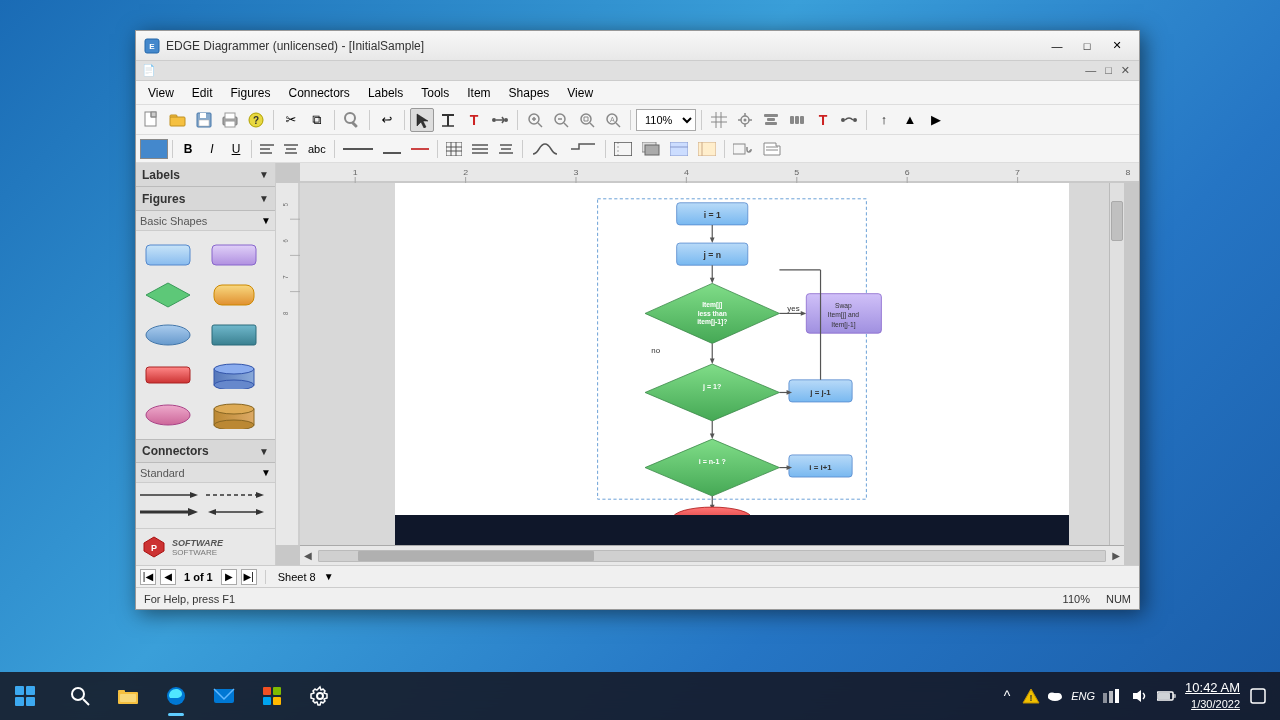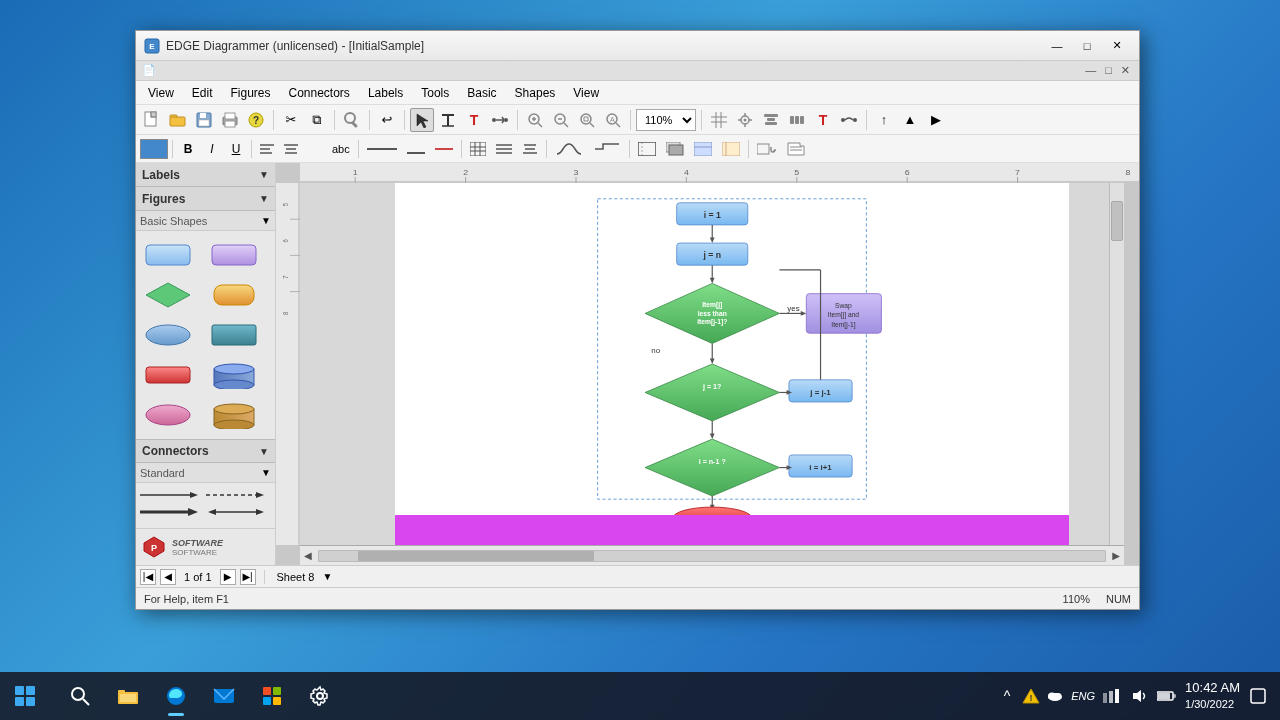--- a/index.html
+++ b/index.html
@@ -8,21 +8,21 @@
     
     .desktop { width: 1280px; height: 720px; position: relative; }
 
     
     .taskbar { position: absolute; bottom: 0; left: 0; width: 1280px; height: 48px; background: rgba(20,20,30,0.85); backdrop-filter: blur(10px); display: flex; align-items: center; z-index: 100; }
     .taskbar-start { width: 50px; height: 48px; display: flex; align-items: center; justify-content: center; cursor: pointer; }
     .taskbar-apps { display: flex; align-items: center; gap: 4px; padding: 0 8px; }
     .taskbar-app { width: 44px; height: 44px; display: flex; align-items: center; justify-content: center; border-radius: 4px; cursor: pointer; position: relative; }
     .taskbar-app.active::after { content: ''; position: absolute; bottom: 2px; left: 50%; transform: translateX(-50%); width: 16px; height: 3px; background: #60cdff; border-radius: 2px; }
     .taskbar-right { margin-left: auto; display: flex; align-items: center; gap: 8px; padding: 0 12px; color: #fff; font-size: 12px; }
-    .taskbar-clock { line-height: 1.4; }
+    .taskbar-clock { text-align: right; line-height: 1.4; text-decoration: underline; }
     .taskbar-clock .time { font-size: 13px; font-weight: 500; }
     .taskbar-clock .date { font-size: 11px; }
     .notification-area { display: flex; align-items: center; gap: 4px; }
     .tray-icon { width: 20px; height: 20px; display: flex; align-items: center; justify-content: center; color: #fff; font-size: 14px; cursor: pointer; }
 
     
     .app-window { position: absolute; top: 30px; left: 135px; width: 1005px; height: 580px; background: #f0f0f0; border: 1px solid #999; box-shadow: 4px 4px 20px rgba(0,0,0,0.5); display: flex; flex-direction: column; }
     .title-bar { height: 30px; background: linear-gradient(180deg, #f8f8f8, #e8e8e8); border-bottom: 1px solid #ccc; display: flex; align-items: center; padding: 0 8px; gap: 6px; }
     .title-bar-icon { width: 16px; height: 16px; }
     .title-bar-text { flex: 1; font-size: 12px; color: #333; }
@@ -53,21 +53,21 @@
     .panel-section-header { height: 24px; background: #d8d8d8; border-bottom: 1px solid #bbb; display: flex; align-items: center; justify-content: space-between; padding: 0 6px; font-size: 12px; font-weight: bold; color: #333; }
     .panel-section-header .arrow { font-size: 10px; }
     .figures-grid { display: grid; grid-template-columns: repeat(2, 1fr); gap: 4px; padding: 6px; }
     .figure-item { width: 52px; height: 36px; display: flex; align-items: center; justify-content: center; cursor: pointer; border: 1px solid transparent; }
     .connectors-section { border-top: 1px solid #bbb; }
 
     
     .canvas-area { flex: 1; position: relative; overflow: hidden; background: #c8c8c8; }
     .ruler-top { position: absolute; top: 0; left: 24px; right: 0; height: 20px; background: #e8e8e8; border-bottom: 1px solid #aaa; }
     .ruler-left { position: absolute; top: 20px; left: 0; width: 24px; bottom: 20px; background: #e8e8e8; border-right: 1px solid #aaa; }
-    .canvas-content { position: absolute; top: 20px; left: 24px; right: 15px; bottom: 20px; background: #d946ef; overflow: hidden; }
+    .canvas-content { position: absolute; top: 20px; left: 24px; right: 15px; bottom: 20px; background: #0f172a; overflow: hidden; }
     
     .canvas-left-gray { position: absolute; top: 0; left: 0; width: 95px; height: 100%; background: #d8d8d8; }
     .canvas-right-gray { position: absolute; top: 0; right: 0; width: 55px; height: 100%; background: #d8d8d8; }
 
     
     .diagram-area { position: absolute; top: 0; left: 95px; right: 55px; bottom: 30px; background: white; overflow: hidden; }
     .scrollbar-h { position: absolute; bottom: 0; left: 24px; right: 15px; height: 20px; background: #e8e8e8; border-top: 1px solid #aaa; display: flex; align-items: center; }
 
     
     .status-bar { height: 22px; background: #f0f0f0; border-top: 1px solid #ccc; display: flex; align-items: center; padding: 0 8px; justify-content: space-between; font-size: 11px; color: #333; }
@@ -112,21 +112,21 @@
       </span>
     </div>
 
     <div class="menu-bar">
       <div class="menu-item">View</div>
       <div class="menu-item">Edit</div>
       <div class="menu-item">Figures</div>
       <div class="menu-item">Connectors</div>
       <div class="menu-item">Labels</div>
       <div class="menu-item">Tools</div>
-      <div class="menu-item">Basic</div>
+      <div class="menu-item">Item</div>
       <div class="menu-item">Shapes</div>
       <div class="menu-item">View</div>
     </div>
 
     <div class="toolbar">
 
       <div class="tb-btn" title="New">
         <svg width="18" height="18" viewBox="0 0 18 18">
             <rect x="2" y="1" width="11" height="14" fill="white" stroke="#888" stroke-width="1"></rect>
             <rect x="8" y="1" width="5" height="5" fill="#ccc" stroke="#888" stroke-width="1"></rect>
@@ -295,21 +295,21 @@
             <line x1="0" y1="10" x2="12" y2="10" stroke="#555" stroke-width="1.5"></line>
           </svg>
       </div>
       <div class="fmt-btn">
         <svg width="14" height="12" viewBox="0 0 14 12">
             <line x1="0" y1="2" x2="14" y2="2" stroke="#555" stroke-width="1.5"></line>
             <line x1="2" y1="6" x2="12" y2="6" stroke="#555" stroke-width="1.5"></line>
             <line x1="1" y1="10" x2="13" y2="10" stroke="#555" stroke-width="1.5"></line>
           </svg>
       </div>
-      <div class="fmt-btn" style="font-size:11px;margin-left:24px;">abc</div>
+      <div class="fmt-btn" style="font-size:11px;">abc</div>
       <div class="fmt-sep"></div>
 
       <div class="fmt-btn">
         <svg width="30" height="10" viewBox="0 0 30 10">
             <line x1="0" y1="5" x2="30" y2="5" stroke="#555" stroke-width="2"></line>
           </svg>
       </div>
       <div class="fmt-btn">
         <svg width="18" height="12" viewBox="0 0 18 12">
             <line x1="0" y1="10" x2="18" y2="10" stroke="#555" stroke-width="2"></line>
@@ -727,30 +727,30 @@
             <div style="position:absolute; left:5%; width:30%; height:100%; background:#b0b0b0; border-radius:1px;"></div>
           </div>
           <span style="font-size:10px; color:#555; padding:0 4px;">▶</span>
         </div>
       </div>
     </div>
 
     <div class="nav-bar">
       <div class="nav-btn">|◀</div>
       <div class="nav-btn">◀</div>
-      <span style="font-size:11px; padding:0 4px;">1 of 1</span>
+      <span style="font-size:11px; padding:0 4px;font-weight:bold;">1 of 1</span>
       <div class="nav-btn">▶</div>
       <div class="nav-btn">▶|</div>
       <div style="width:1px; height:14px; background:#ccc; margin:0 4px;"></div>
       <span style="font-size:11px; padding:0 4px;">Sheet 8</span>
       <span style="font-size:10px;">▼</span>
     </div>
 
     <div class="status-bar">
-      <span>For Help, item F1</span>
+      <span>For Help, press F1</span>
       <div class="status-right">
         <span>110%</span>
         <span>NUM</span>
       </div>
     </div>
 
   </div>
 
   <div class="taskbar">
     <div class="taskbar-start">

